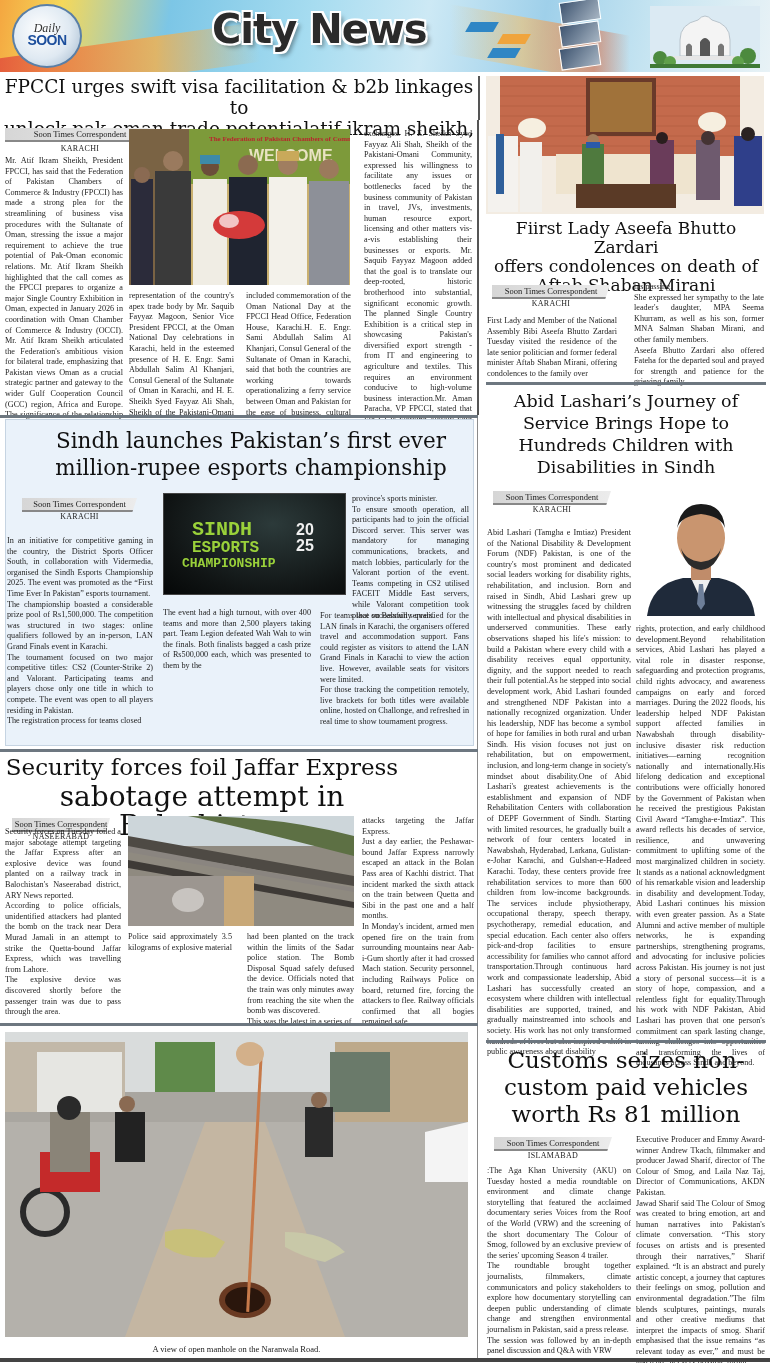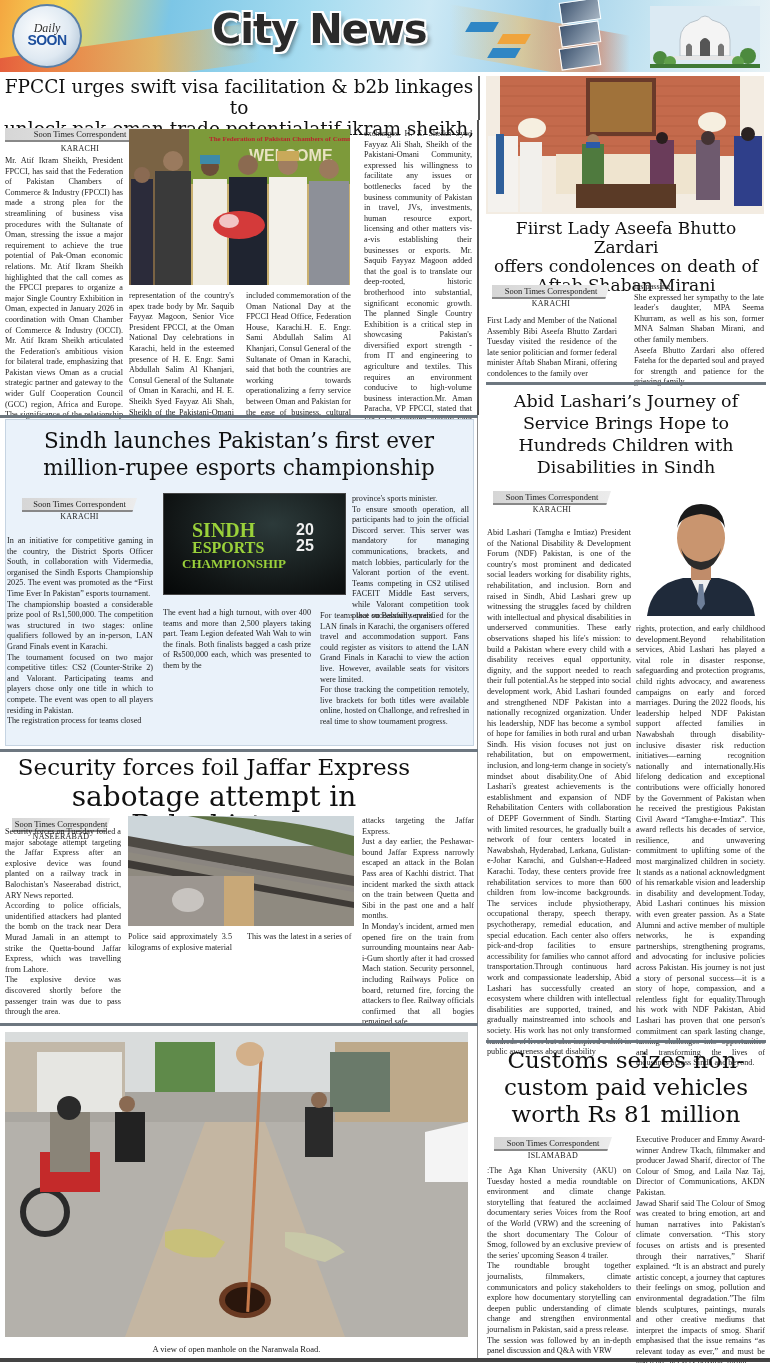--- a/index.html
+++ b/index.html
@@ -34,21 +34,21 @@
   .txt { font-size: 8.2px; line-height: 10.6px; text-align: justify; color: #1e1e1e; }
   .txt p { margin: 0; }
 
   .rule-v { background: #555; width: 2px; }
   .rule-h { background: #6d7780; height: 3px; }
   .photo { overflow: hidden; }
 
   
   .esports-box { left: 5px; top: 419px; width: 469px; height: 327px; background: #eaf2fa; border: 1px solid #c6d4e2; }
   .esports-img { background: radial-gradient(ellipse at 60% 30%, #2c3a3a 0%, #101414 70%, #050707 100%); }
-  .es-title { font-family: Liberation Serif, serif; font-weight: bold; color: #9ad13a; line-height: 1; }
+  .es-title { font-family: Liberation Mono, monospace; font-weight: bold; color: #9ad13a; line-height: 1; }
   .es-year { font-family: "Liberation Sans", sans-serif; font-weight: bold; color: #f0f0f0; line-height: .95; }
 
   .caption { font-size: 8.5px; text-align: center; color: #222; }
 </style>
 </head>
 <body>
 
 <div class="abs masthead">
   <div class="abs streak1"></div>
   <div class="abs streak2"></div>
@@ -167,21 +167,21 @@
 <div class="abs txt" style="left:487px;top:316px;width:130px;">First Lady and Member of the National Assembly Bibi Aseefa Bhutto Zardari Tuesday visited the residence of the late senior politician and former federal minister Aftab Shaban Mirani, offering condolences to the family over</div>
 <div class="abs txt" style="left:634px;top:282px;width:130px;">
   <p>his passing.</p>
   <p>She expressed her sympathy to the late leader's daughter, MPA Seema Khurram, as well as his son, former MNA Salman Shaban Mirani, and other family members.</p>
   <p>Aseefa Bhutto Zardari also offered Fateha for the departed soul and prayed for strength and patience for the grieving family.</p>
 </div>
 <div class="abs rule-h" style="left:486px;top:382px;width:280px;"></div>
 
 <div class="abs rule-h" style="left:0;top:415px;width:478px;"></div>
 <div class="abs esports-box"></div>
-<div class="abs" style="left:2px;top:427px;width:474px;">
+<div class="abs" style="left:14px;top:427px;width:474px;">
   <div class="hl" style="font-size:21.5px;line-height:27px;">Sindh launches Pakistan’s first ever</div>
   <div class="hl" style="font-size:21.5px;line-height:27px;">million-rupee esports championship</div>
 </div>
 <div class="abs byline" style="left:22px;top:498px;width:115px;">Soon Times Correspondent</div>
 <div class="abs dateline" style="left:22px;top:512px;width:115px;">KARACHI</div>
 <div class="abs txt" style="left:7px;top:536px;width:146px;">
   <p>In an initiative for competitive gaming in the country, the District Sports Officer South, in collaboration with Vidermedia, organised the Sindh Esports Championship 2025. The event was promoted as the “First Time Ever In Pakistan” esports tournament.</p>
   <p>The championship boasted a considerable prize pool of Rs1,500,000. The competition was structured in two stages: online qualifiers followed by an in-person, LAN Grand Finals event in Karachi.</p>
   <p>The tournament focused on two major competitive titles: CS2 (Counter-Strike 2) and Valorant. Participating teams and players chose only one title in which to compete. The event was open to all players residing in Pakistan.</p>
   <p>The registration process for teams closed</p>
@@ -227,21 +227,21 @@
   <path d="M44 56 Q48 76 64 78 Q80 76 84 56 Q80 68 64 70 Q48 68 44 56 Z" fill="#2b2b2b"></path>
 </svg>
 
 <div class="abs txt" style="left:487px;top:528px;width:144px;">Abid Lashari (Tamgha e Imtiaz) President of the National Disability &amp; Development Forum (NDF) Pakistan, is one of the country's most prominent and dedicated social leaders working for disability rights, rehabilitation, and inclusion. Born and raised in Sindh, Abid Lashari grew up witnessing the struggles faced by children with intellectual and physical disabilities in underserved communities. These early observations shaped his life's mission: to build a Pakistan where every child with a disability receives equal opportunity, dignity, and the support needed to reach their full potential.As he stepped into social development work, Abid Lashari founded and strengthened NDF Pakistan into a nationally recognized organization. Under his leadership, NDF has become a symbol of hope for families in both rural and urban Sindh. His vision focuses not just on rehabilitation, but on empowerment, inclusion, and long-term change in society's mindset about disability.One of Abid Lashari's greatest achievements is the establishment and expansion of NDF Rehabilitation Centers with collaboration of DEPF Government of Sindh. Starting with limited resources, he gradually built a network of four centers located in Nawabshah, Hyderabad, Larkana, Gulistan-e-Johar Karachi, and Gulshan-e-Hadeed Karachi. Today, these centers provide free rehabilitation services to more than 600 children from low-income backgrounds. The services include physiotherapy, occupational therapy, speech therapy, psychotherapy, remedial education, and special education. Each center also offers pick-and-drop facilities to ensure accessibility for families who cannot afford transportation.Through continuous hard work and compassionate leadership, Abid Lashari has successfully created an ecosystem where children with intellectual disabilities are supported, trained, and gradually mainstreamed into schools and society. His work has not only transformed hundreds of lives but also inspired a shift in public awareness about disability</div>
 <div class="abs txt" style="left:636px;top:624px;width:129px;">rights, protection, and early childhood development.Beyond rehabilitation services, Abid Lashari has played a vital role in disaster response, safeguarding and protection programs, child rights advocacy, and awareness campaigns on early and forced marriages. During the 2022 floods, his leadership helped NDF Pakistan support affected families in Nawabshah through disability-inclusive disaster risk reduction initiatives—earning recognition nationally and internationally.His lifelong dedication and exceptional contributions were officially honored by the Government of Pakistan when he received the prestigious Pakistan Civil Award “Tamgha-e-Imtiaz”. This award reflects his decades of service, resilience, and unwavering commitment to uplifting some of the most marginalized children in society. It stands as a national acknowledgment of his remarkable vision and leadership in disability and development.Today, Abid Lashari continues his mission with even greater passion. As a State Alumni and active member of multiple networks, he is expanding partnerships, strengthening programs, and advocating for inclusive policies across Pakistan. His journey is not just a story of personal success—it is a story of hope, compassion, and a relentless fight for equality.Through his work with NDF Pakistan, Abid Lashari has proven that one person's commitment can spark lasting change, turning challenges into opportunities and transforming the lives of thousands across Sindh and beyond.</div>
 <div class="abs rule-h" style="left:486px;top:1040px;width:280px;"></div>
 
 <div class="abs rule-v" style="left:477px;top:418px;height:940px;background:#8a8a8a;width:1px;"></div>
 
 <div class="abs rule-h" style="left:0;top:749px;width:478px;"></div>
-<div class="abs" style="left:0;top:753px;width:404px;margin-left:12px;">
+<div class="abs" style="left:0;top:753px;width:404px;">
   <div class="hl" style="font-size:23px;line-height:29px;">Security forces foil Jaffar Express</div>
   <div class="hl" style="font-size:28px;line-height:29px;">sabotage attempt in Balochistan</div>
 </div>
 <div class="abs byline" style="left:12px;top:818px;width:98px;">Soon Times Correspondent</div>
 <div class="abs dateline" style="left:12px;top:832px;width:98px;">NASEERABAD</div>
 <div class="abs txt" style="left:5px;top:827px;width:116px;">
   <p>Security forces on Tuesday foiled a major sabotage attempt targeting the Jaffar Express after an explosive device was found planted on a railway track in Balochistan's Naseerabad district, ARY News reported.</p>
   <p>According to police officials, unidentified attackers had planted the bomb on the track near Dera Murad Jamali in an attempt to strike the Quetta-bound Jaffar Express, which was travelling from Lahore.</p>
   <p>The explosive device was discovered shortly before the passenger train was due to pass through the area.</p>
 </div>
@@ -255,20 +255,21 @@
   <path d="M0 44 L226 86 L226 92 L0 52 Z" fill="#3e3a36"></path>
   <rect x="0" y="60" width="110" height="50" fill="#9c9690"></rect>
   <ellipse cx="60" cy="84" rx="16" ry="12" fill="#c8c4c0"></ellipse>
   <rect x="96" y="60" width="30" height="50" fill="#c8a878"></rect>
 </svg>
 
 <div class="abs txt" style="left:128px;top:932px;width:104px;">
   <p>Police said approximately 3.5 kilograms of explosive material</p>
 </div>
 <div class="abs txt" style="left:247px;top:932px;width:107px;">
+  <p>had been planted on the track within the limits of the Sadar police station. The Bomb Disposal Squad safely defused the device. Officials noted that the train was only minutes away from reaching the site when the bomb was discovered.</p>
   <p>This was the latest in a series of</p>
 </div>
 <div class="abs txt" style="left:362px;top:816px;width:112px;">
   <p>attacks targeting the Jaffar Express.</p>
   <p>Just a day earlier, the Peshawar-bound Jaffar Express narrowly escaped an attack in the Bolan Pass area of Kachhi district. That incident marked the sixth attack on the train between Quetta and Sibi in the past one and a half months.</p>
   <p>In Monday's incident, armed men opened fire on the train from surrounding mountains near Aab-i-Gum shortly after it had crossed Mach station. Security personnel, including Railways Police on board, returned fire, forcing the attackers to flee. Railway officials confirmed that all bogies remained safe.</p>
 </div>
 <div class="abs rule-h" style="left:0;top:1023px;width:478px;"></div>
 
 <svg class="abs photo" style="left:5px;top:1032px;" width="463" height="305" viewBox="0 0 463 305">

